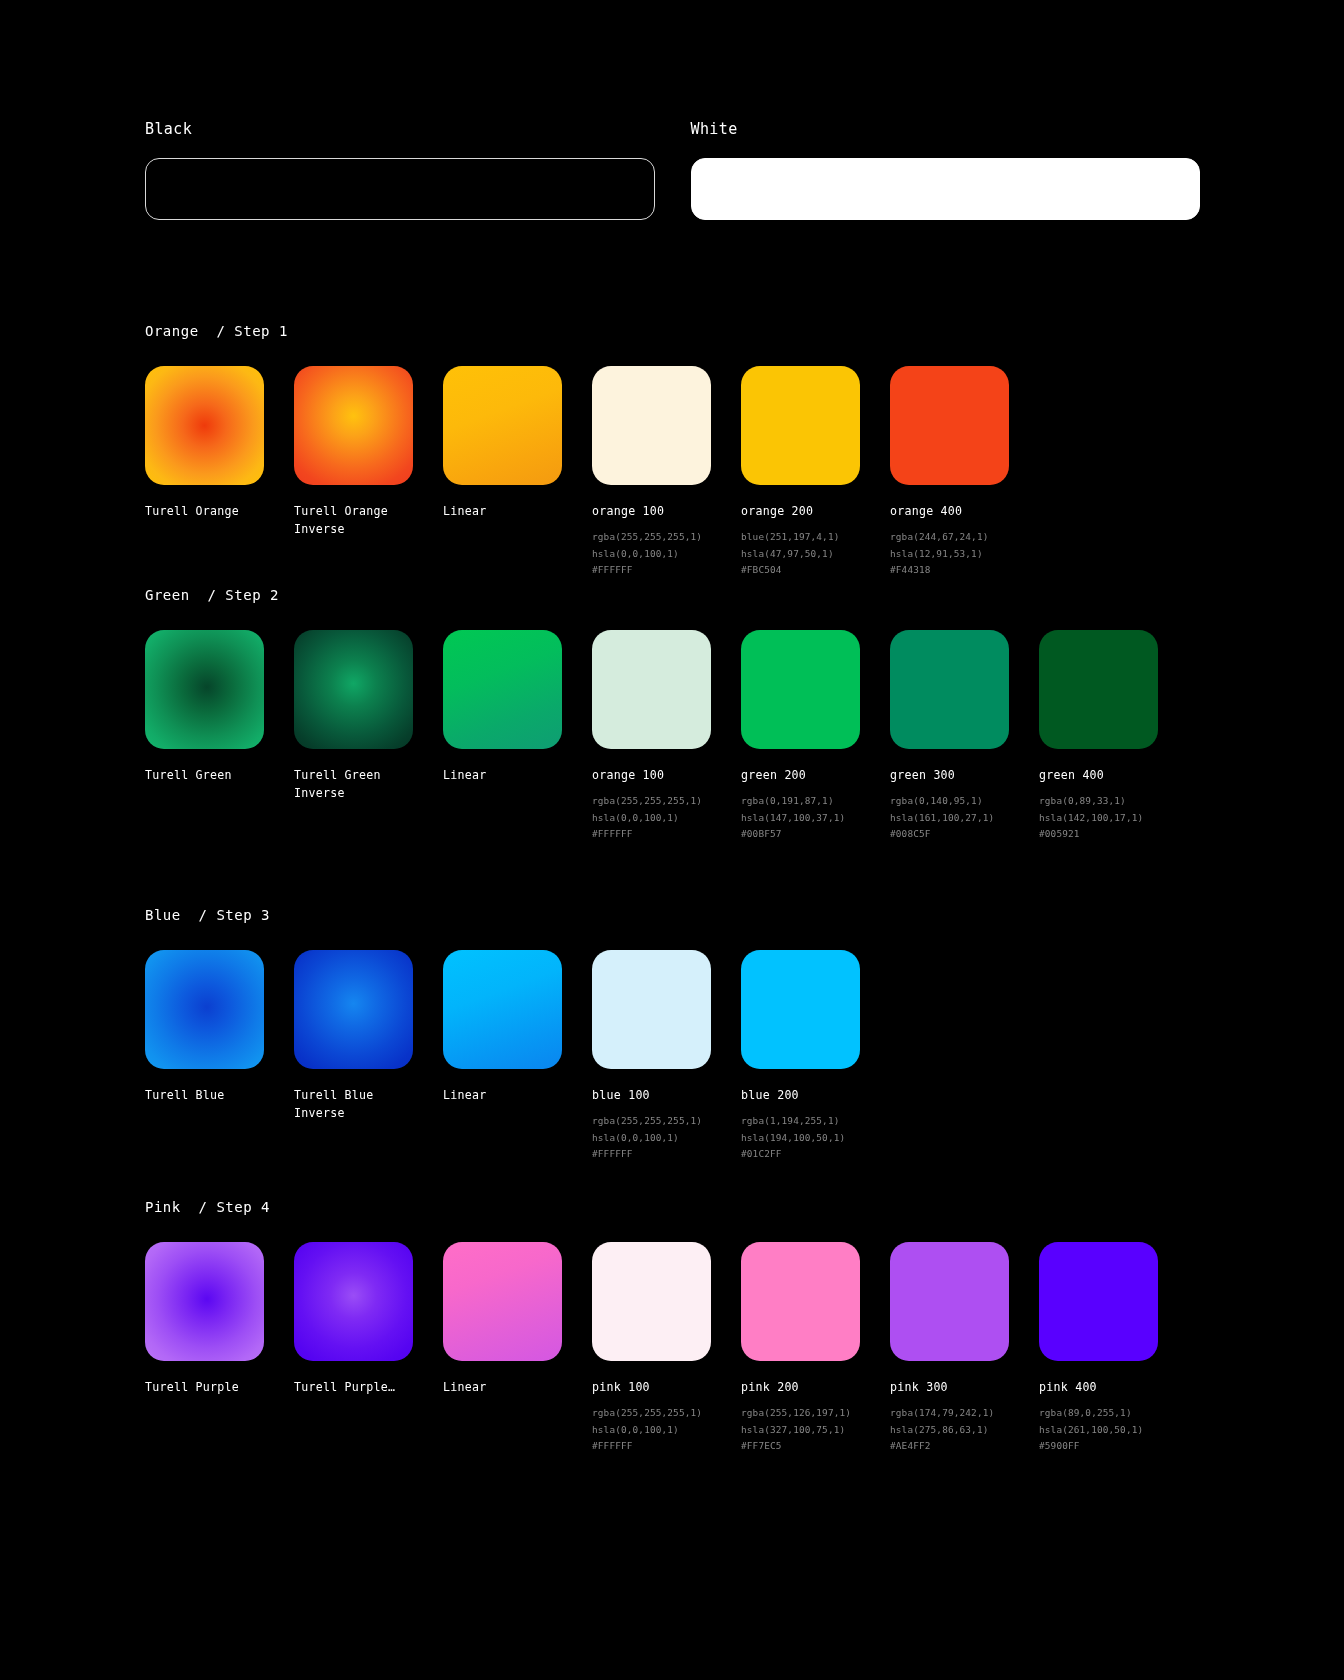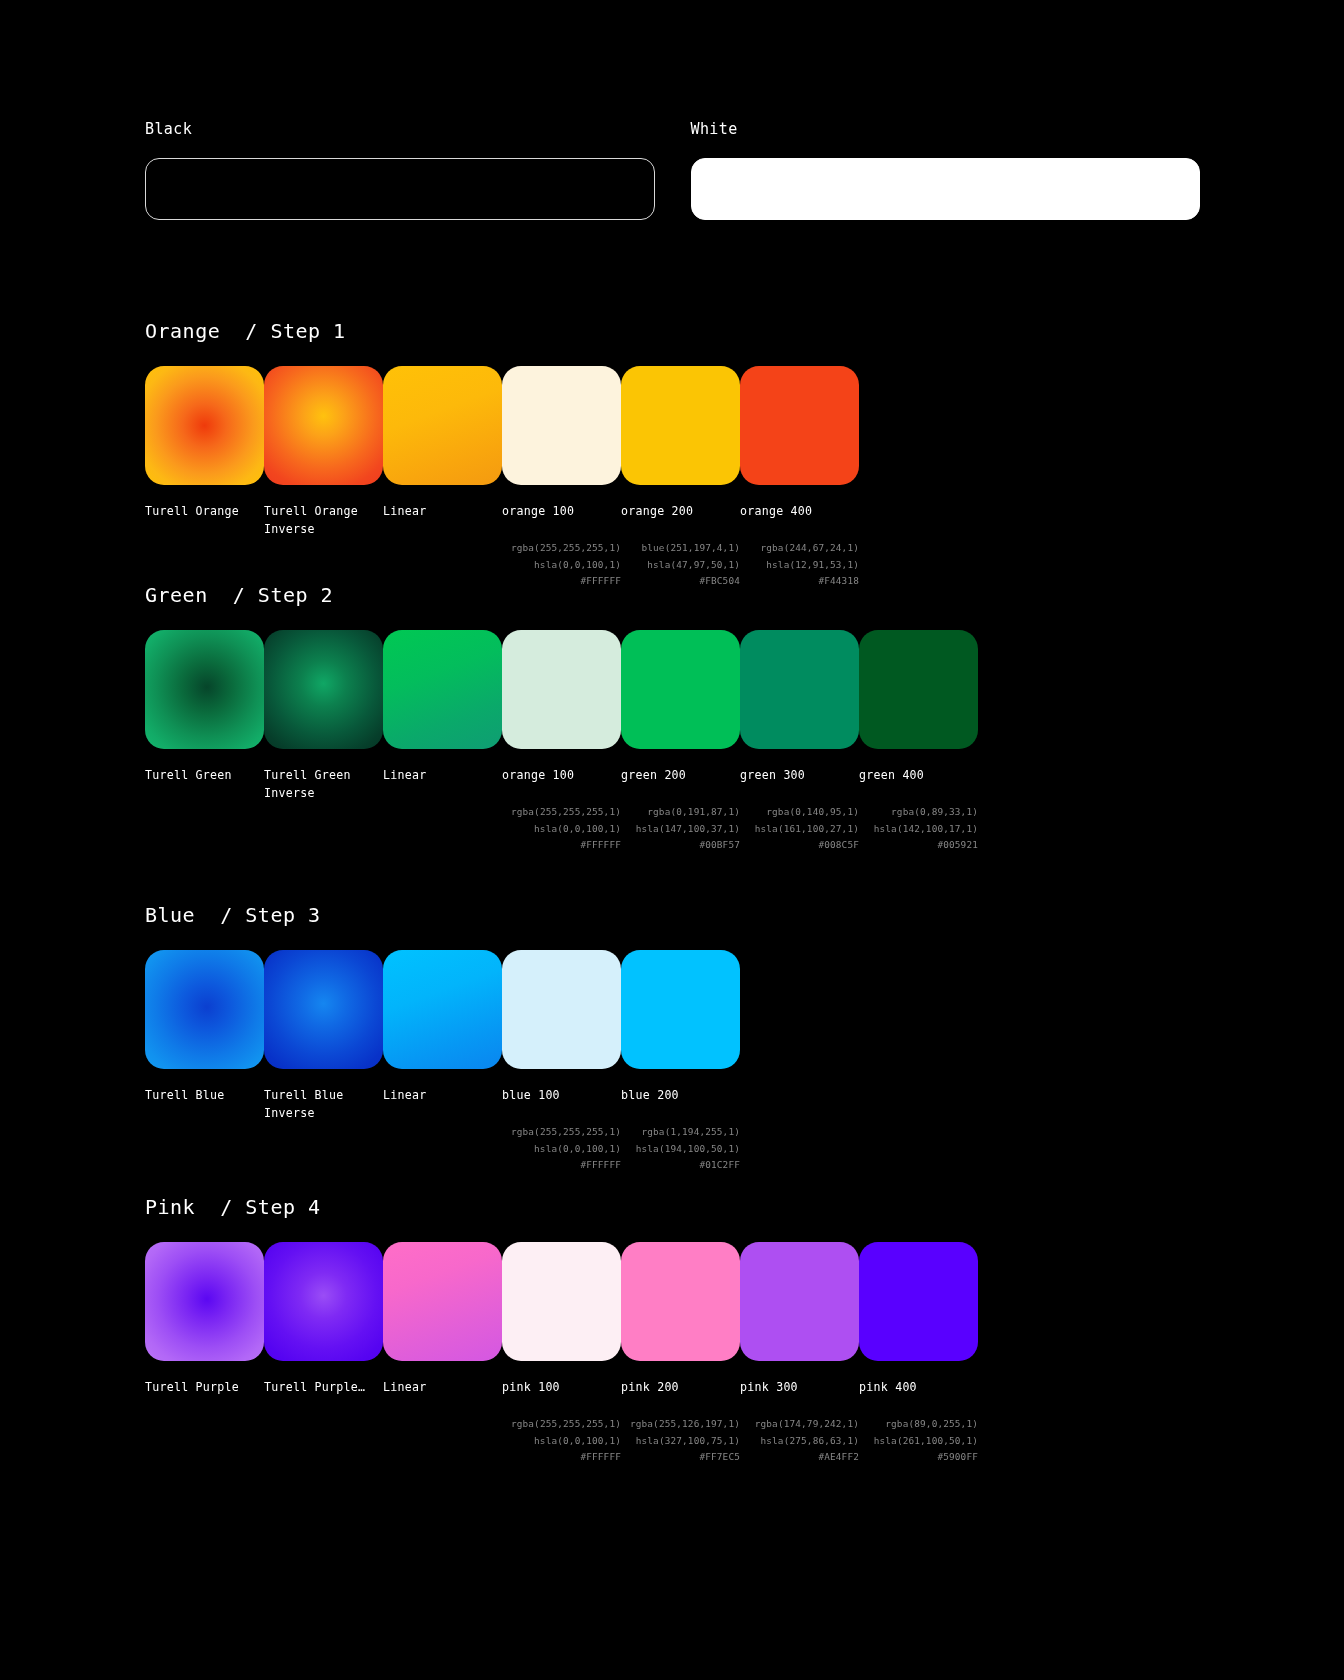--- a/index.html
+++ b/index.html
@@ -39,42 +39,42 @@
   }
   .base-chip.white {
     background: #ffffff;
     border: 1px solid #ffffff;
   }
 
   
   .section { position: absolute; left: 145px; width: 1080px; }
   .section-title {
     color: #ffffff;
-    font-size: 20px;
+    font-size: 14px;
     letter-spacing: 0.5px;
     line-height: 18px;
     margin-bottom: 26px;
     white-space: pre;
   }
-  .swatch-row { display: flex; }
+  .swatch-row { display: flex; gap: 30px; }
   .swatch-col { width: 119px; }
   .swatch {
     width: 119px;
     height: 119px;
     border-radius: 19px;
   }
   .swatch-meta { margin-top: 17px; }
   .swatch-name {
     color: #ffffff;
     font-size: 11.6px;
     line-height: 18px;
     letter-spacing: 0.25px;
     white-space: pre-line;
   }
-  .swatch-vals { margin-top: 20px; text-align: right; }
+  .swatch-vals { margin-top: 9px; }
   .swatch-vals div {
     color: #868686;
     font-size: 9.4px;
     line-height: 16.6px;
     letter-spacing: 0.15px;
     white-space: nowrap;
   }
 
   
   #sec-orange { top: 322px; }

